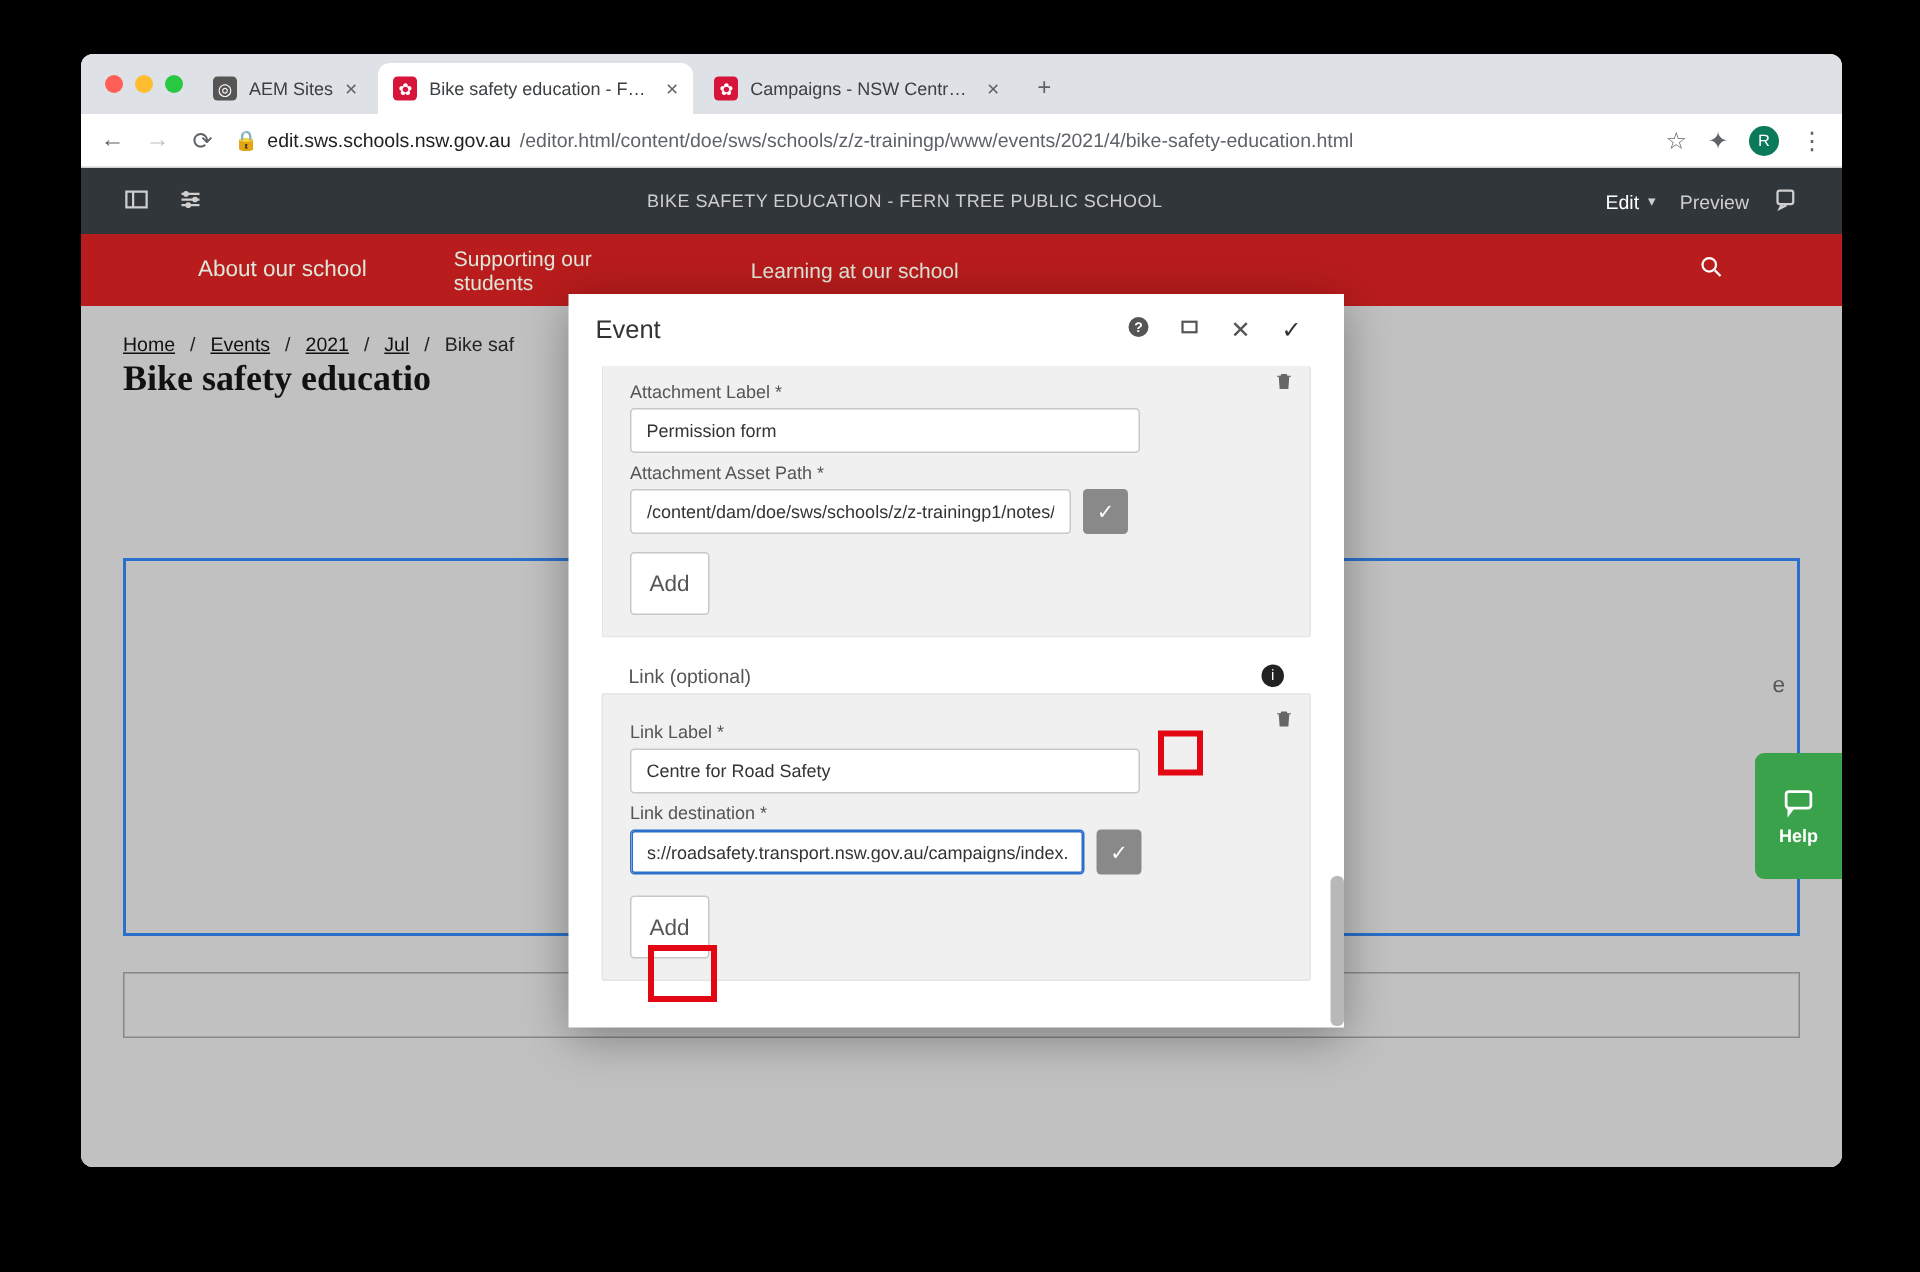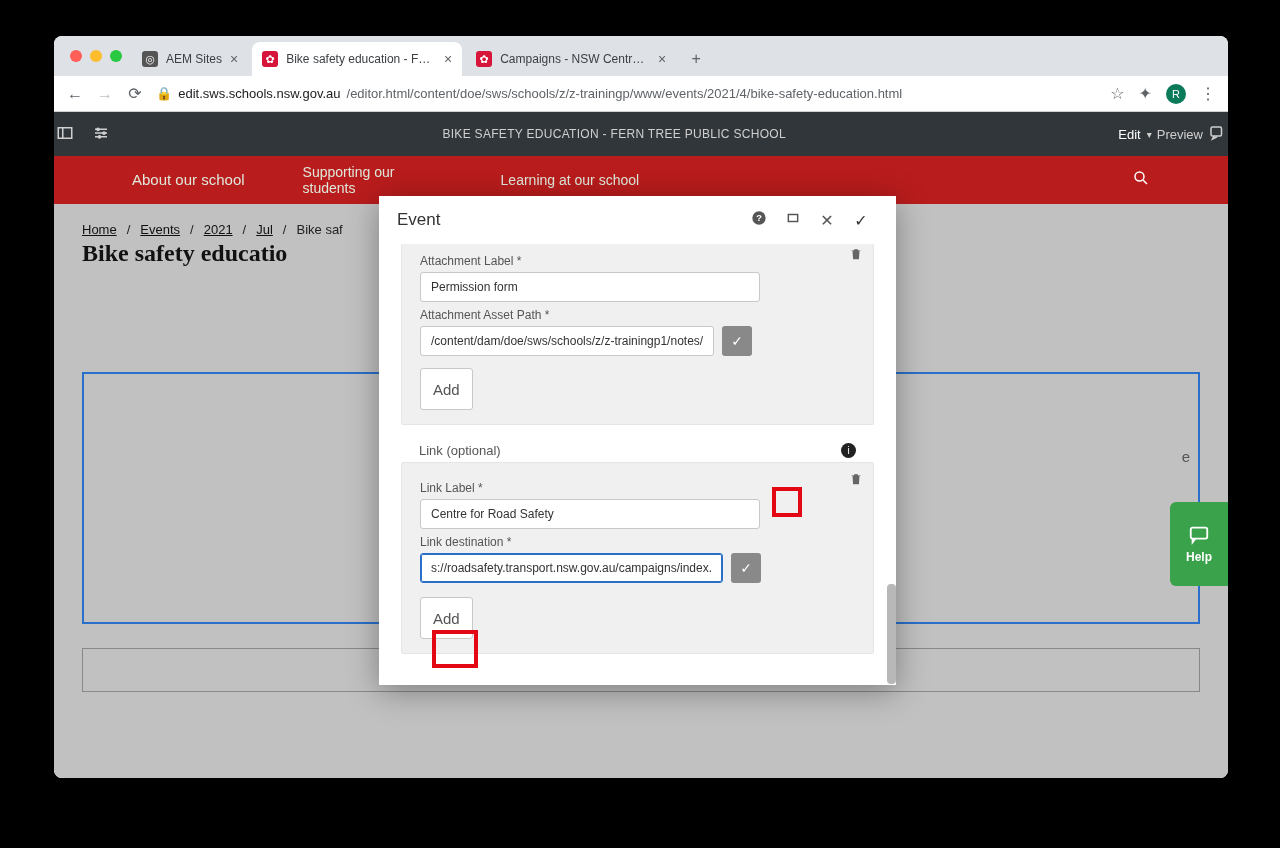--- a/index.html
+++ b/index.html
@@ -53,26 +53,26 @@
   }
   .nav-btn { width:18px; text-align:center; font-size:16px; }
   .url { flex:1; display:flex; align-items:center; gap:6px; font-size:13px; color:#3c4043; }
   .url .host { color:#202124; }
   .addr-icons { display:flex; gap:14px; align-items:center; font-size:16px; }
   .avatar { width:20px; height:20px; border-radius:50%; background:#0b7a5a; color:#fff; font-size:11px; display:flex; align-items:center; justify-content:center; }
   .content { flex:1; position:relative; background:#f5f5f5; overflow:hidden; }
 
   .aem-top {
     height:44px; background:#31363a; color:#c7c7c7;
-    display:flex; align-items:center; padding:0 2px; gap:18px;
+    display:flex; align-items:center; padding:0 28px; gap:18px;
   }
   .aem-top .title { flex:1; text-align:center; font-size:12px; letter-spacing:.3px; color:#cfcfcf; }
   .aem-icon { width:18px; height:18px; display:inline-block; }
   .aem-edit { display:flex; align-items:center; gap:6px; }
-  .aem-right { display:flex; align-items:center; gap:5px; color:#cfcfcf; font-size:13px; }
+  .aem-right { display:flex; align-items:center; gap:16px; color:#cfcfcf; font-size:13px; }
   .chev { font-size:10px; }
 
   .site-nav {
     height:48px; background:#b91c1c; color:#dfe7da;
     display:flex; align-items:center; gap:58px; padding:0 78px; font-size:15px;
   }
   .nav-item { max-width:140px; line-height:1.15; }
   .nav-item.small { font-size:14px; }
   .site-nav .search { margin-left:auto; font-size:17px; }
 

